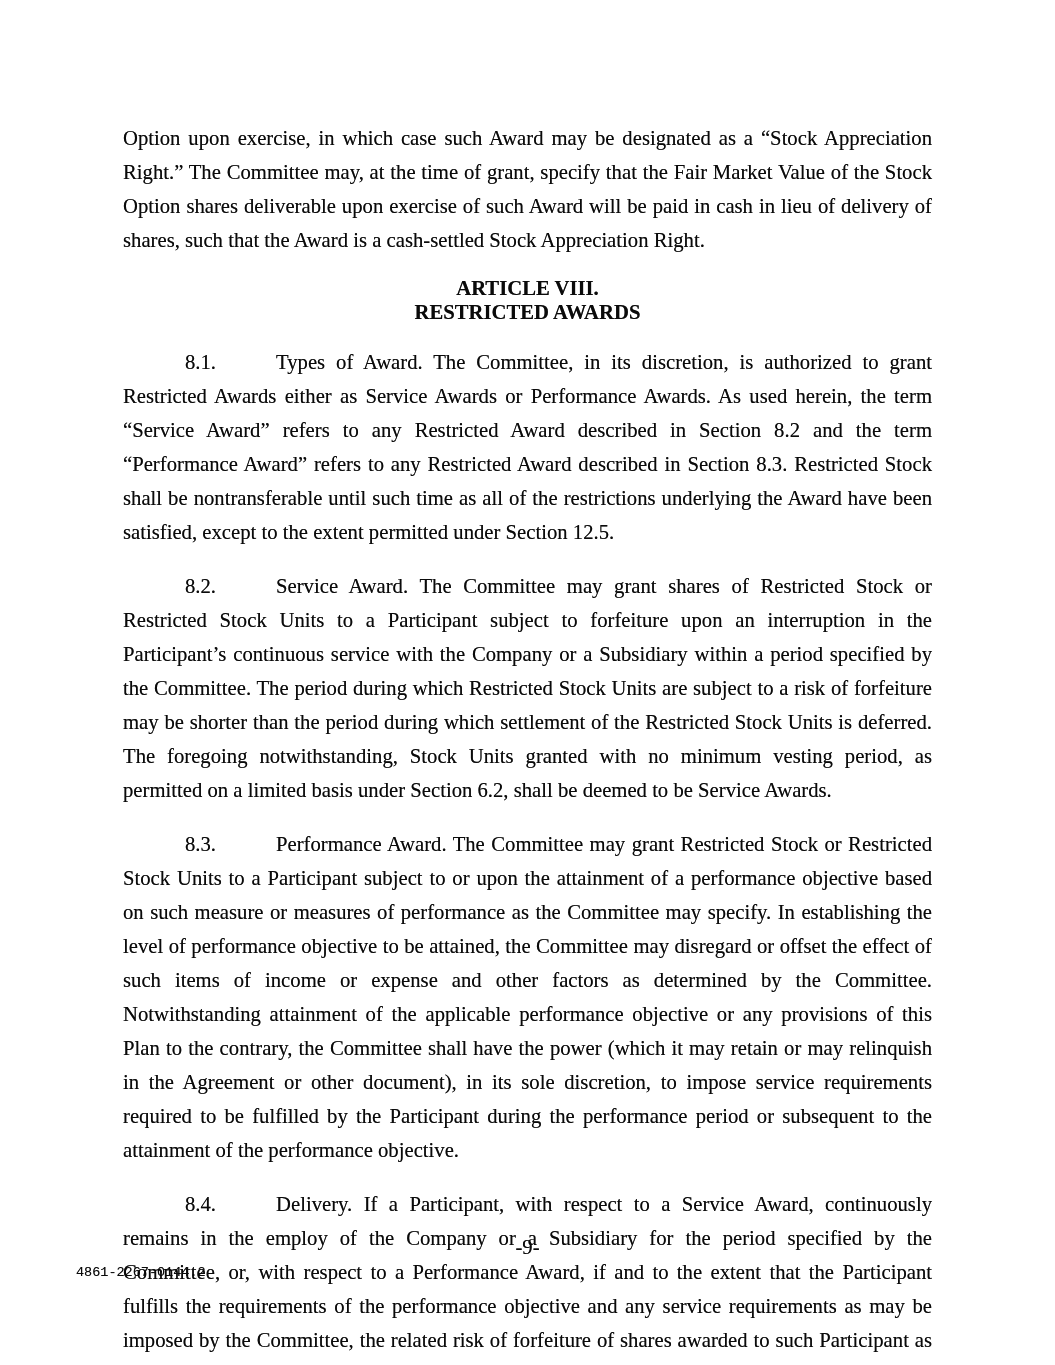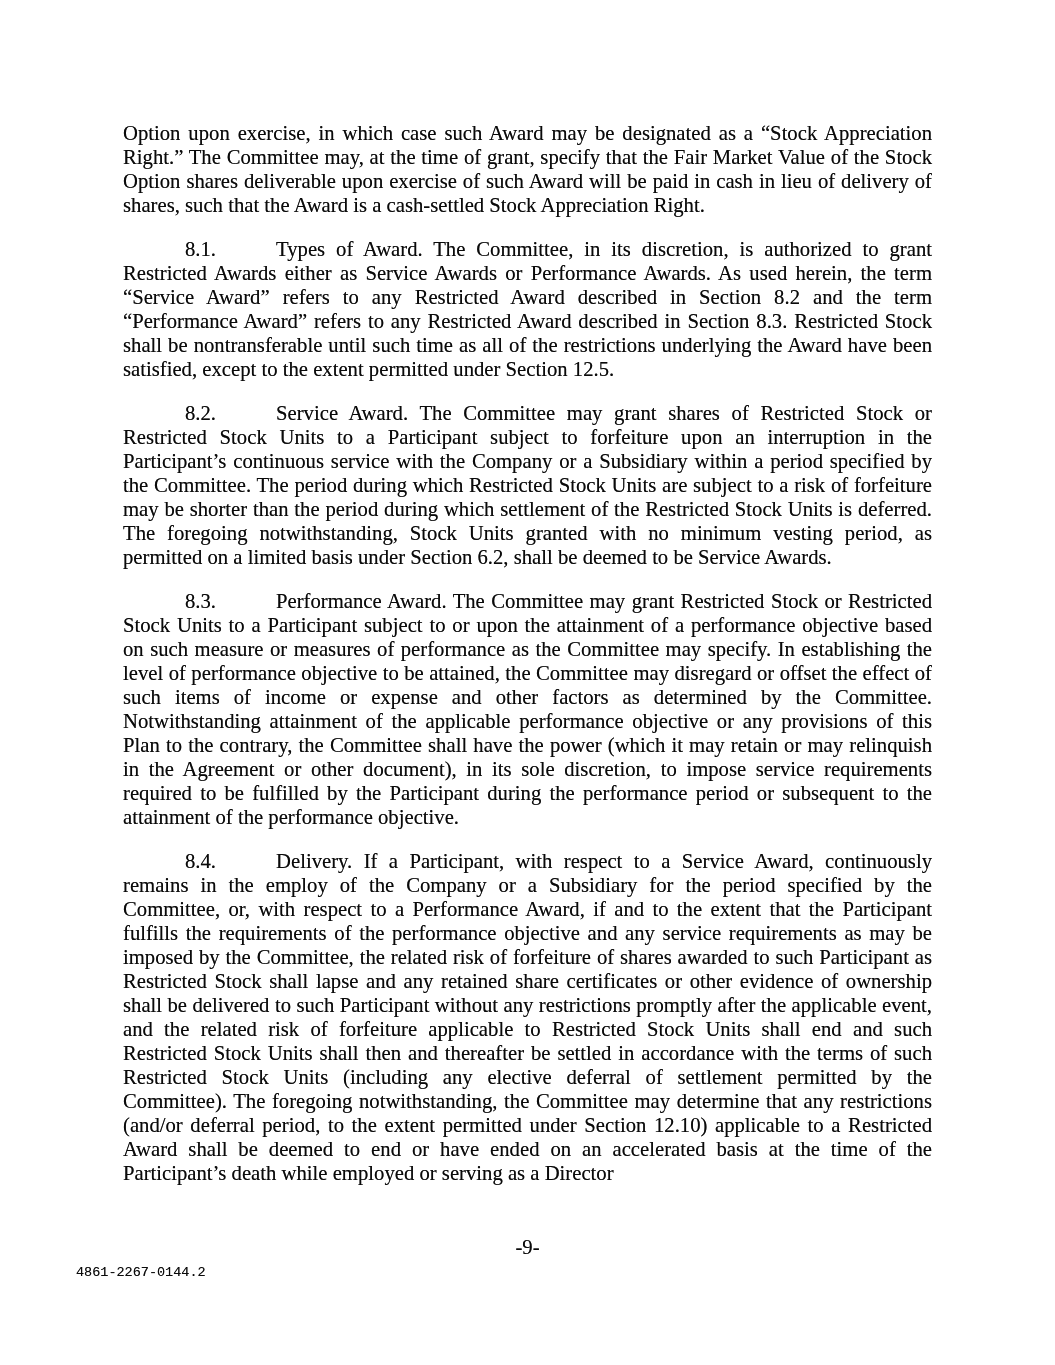--- a/index.html
+++ b/index.html
@@ -19,21 +19,21 @@
     position: absolute;
     inset: 0;
     padding: 121px 123px 0 123px;
     box-sizing: border-box;
     background: #ffffff;
     text-shadow: 0 0 0.5px rgba(0,0,0,0.55);
   }
   .para {
     margin: 0 0 20px 0;
     font-size: 20.7px;
-    line-height: 24px;
+    line-height: 34px;
     text-align: justify;
   }
   .section-para {
     text-indent: 62px;
   }
   .sec-num, .sec-title {
     font-weight: normal;
   }
   .tab {
     display: inline-block;
@@ -66,20 +66,24 @@
     text-shadow: 0 0 0.4px rgba(0,0,0,0.5);
   }
 </style>
 </head>
 <body>
 
 <div class="page">
 
   <p class="para">Option upon exercise, in which case such Award may be designated as a “Stock Appreciation Right.”  The Committee may, at the time of grant, specify that the Fair Market Value of the Stock Option shares deliverable upon exercise of such Award will be paid in cash in lieu of delivery of shares, such that the Award is a cash-settled Stock Appreciation Right.</p>
 
+  <div class="article-heading">
+    <div>ARTICLE VIII.</div>
+    <div>RESTRICTED AWARDS</div>
+  </div>
 
   <p class="para section-para"><span class="sec-num">8.1.</span><span class="tab"></span><span class="sec-title">Types of Award</span><span>.  The Committee, in its discretion, is authorized to grant Restricted Awards either as Service Awards or Performance Awards.  As used herein, the term “Service Award” refers to any Restricted Award described in Section 8.2 and the term “Performance Award” refers to any Restricted Award described in Section 8.3.  Restricted Stock shall be nontransferable until such time as all of the restrictions underlying the Award have been satisfied, except to the extent permitted under Section 12.5.</span></p>
 
   <p class="para section-para"><span class="sec-num">8.2.</span><span class="tab"></span><span class="sec-title">Service Award</span><span>.  The Committee may grant shares of Restricted Stock or Restricted Stock Units to a Participant subject to forfeiture upon an interruption in the Participant’s continuous service with the Company or a Subsidiary within a period specified by the Committee.  The period during which Restricted Stock Units are subject to a risk of forfeiture may be shorter than the period during which settlement of the Restricted Stock Units is deferred.  The foregoing notwithstanding, Stock Units granted with no minimum vesting period, as permitted on a limited basis under Section 6.2, shall be deemed to be Service Awards.</span></p>
 
   <p class="para section-para"><span class="sec-num">8.3.</span><span class="tab"></span><span class="sec-title">Performance Award</span><span>.  The Committee may grant Restricted Stock or Restricted Stock Units to a Participant subject to or upon the attainment of a performance objective based on such measure or measures of performance as the Committee may specify.  In establishing the level of performance objective to be attained, the Committee may disregard or offset the effect of such items of income or expense and other factors as determined by the Committee.  Notwithstanding attainment of the applicable performance objective or any provisions of this Plan to the contrary, the Committee shall have the power (which it may retain or may relinquish in the Agreement or other document), in its sole discretion, to impose service requirements required to be fulfilled by the Participant during the performance period or subsequent to the attainment of the performance objective.</span></p>
 
   <p class="para section-para"><span class="sec-num">8.4.</span><span class="tab"></span><span class="sec-title">Delivery</span><span>.  If a Participant, with respect to a Service Award, continuously remains in the employ of the Company or a Subsidiary for the period specified by the Committee, or, with respect to a Performance Award, if and to the extent that the Participant fulfills the requirements of the performance objective and any service requirements as may be imposed by the Committee, the related risk of forfeiture of shares awarded to such Participant as Restricted Stock shall lapse and any retained share certificates or other evidence of ownership shall be delivered to such Participant without any restrictions promptly after the applicable event, and the related risk of forfeiture applicable to Restricted Stock Units shall end and such Restricted Stock Units shall then and thereafter be settled in accordance with the terms of such Restricted Stock Units (including any elective deferral of settlement permitted by the Committee).  The foregoing notwithstanding, the Committee may determine that any restrictions (and/or deferral period, to the extent permitted under Section 12.10) applicable to a Restricted Award shall be deemed to end or have ended on an accelerated basis at the time of the Participant’s death while employed or serving as a Director</span></p>
 
 </div>

